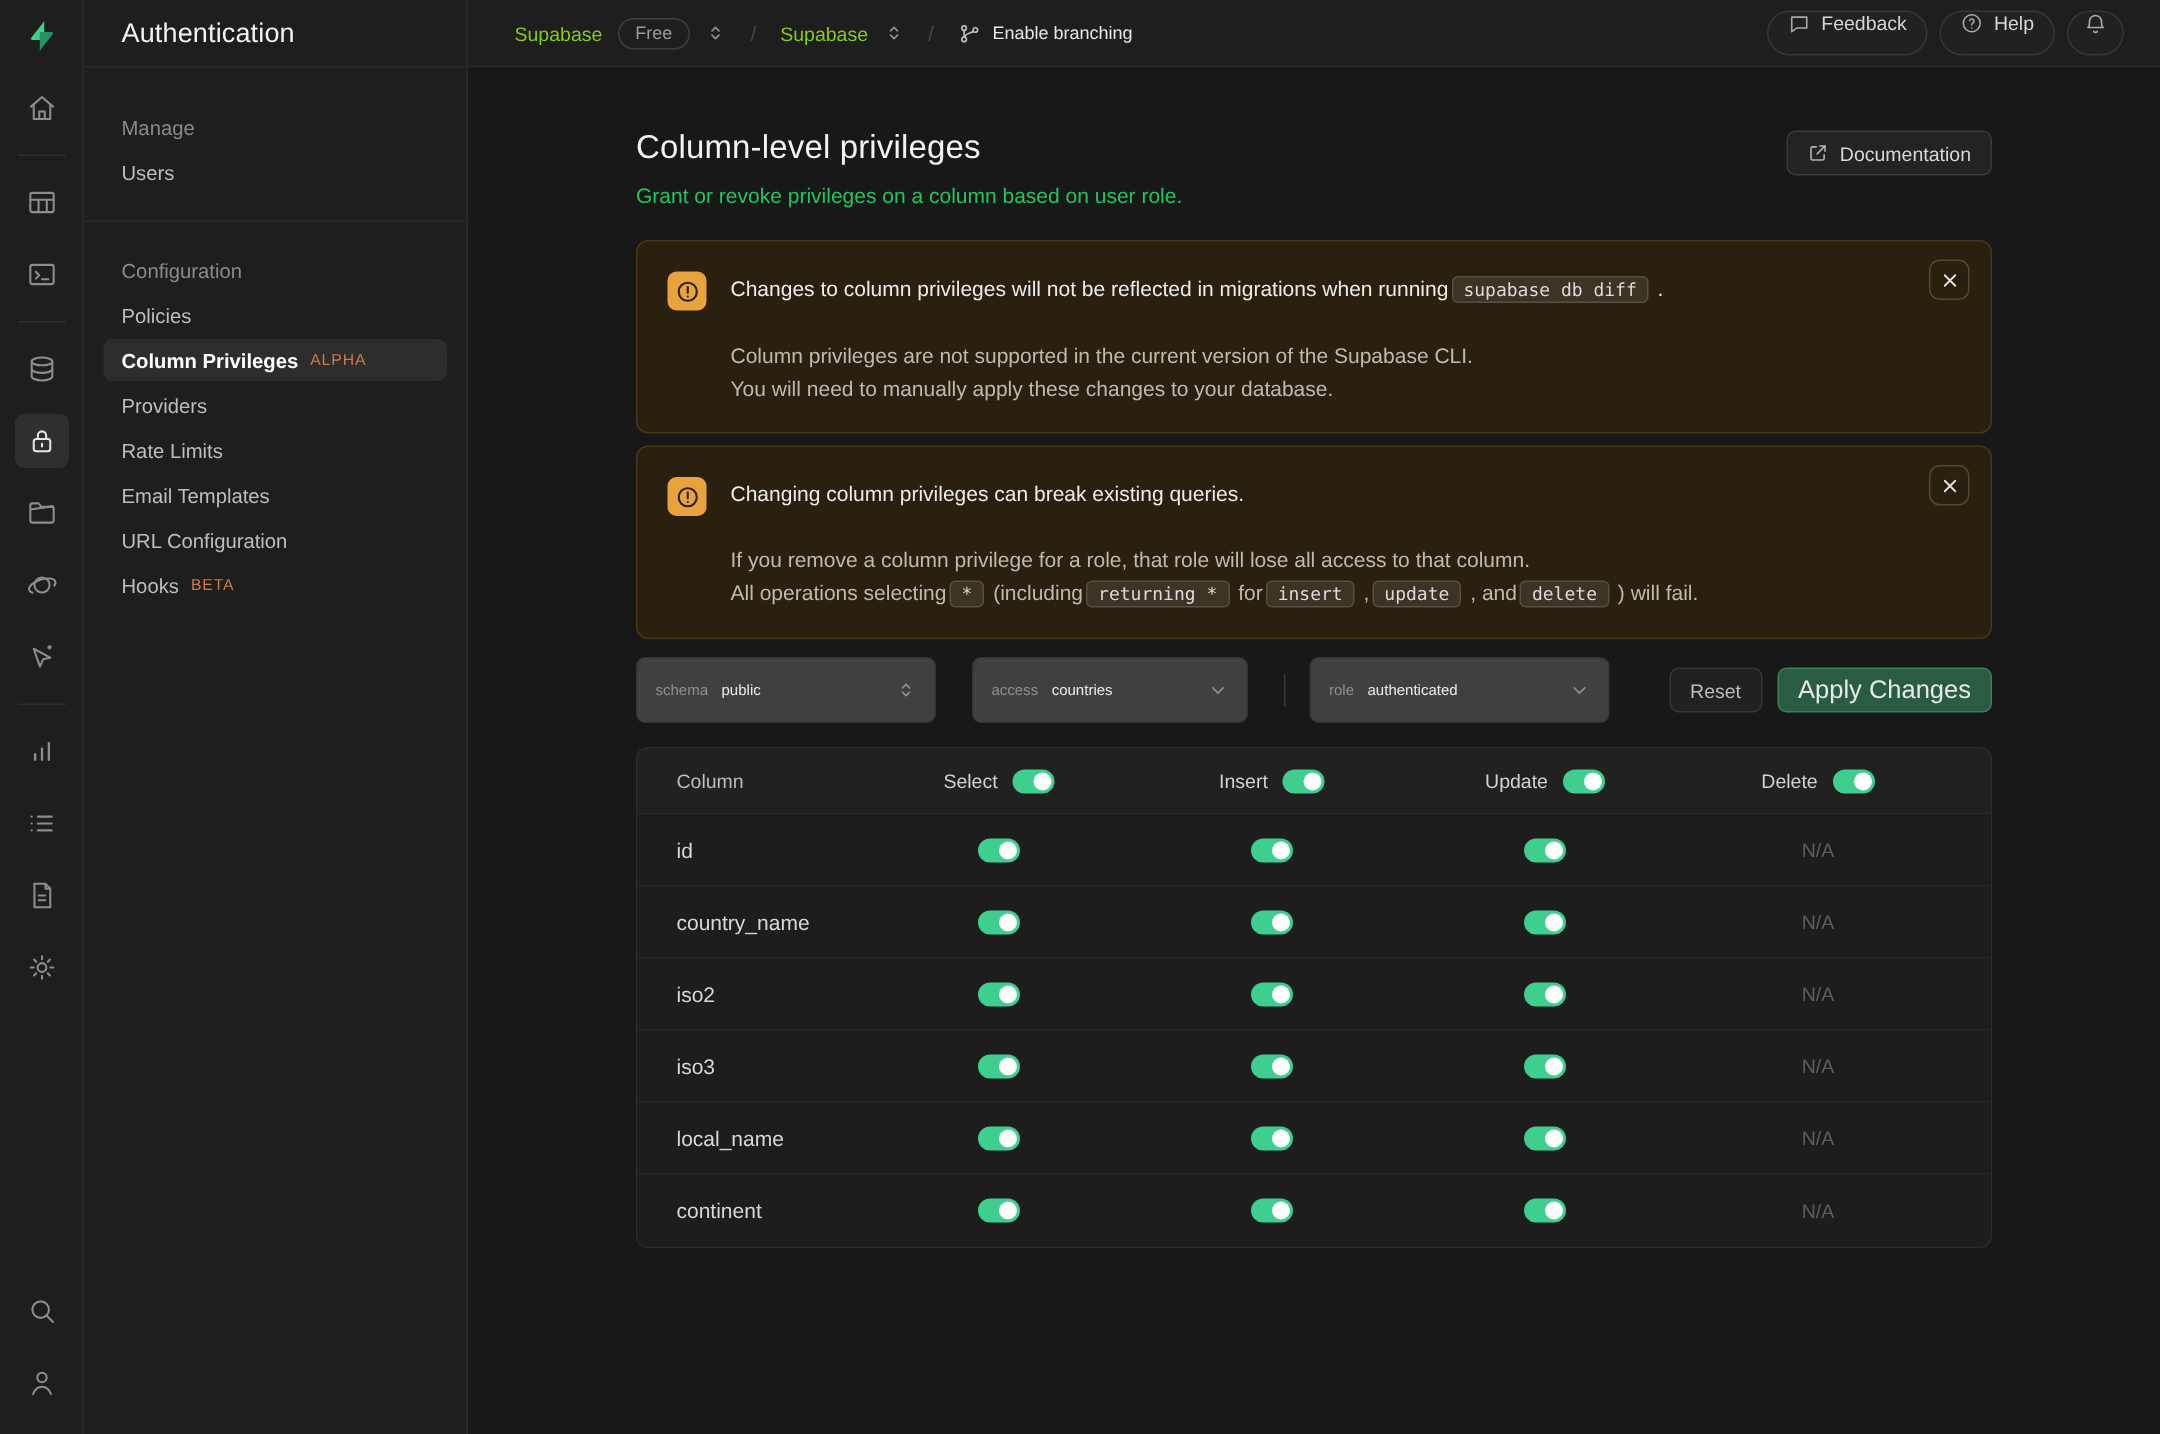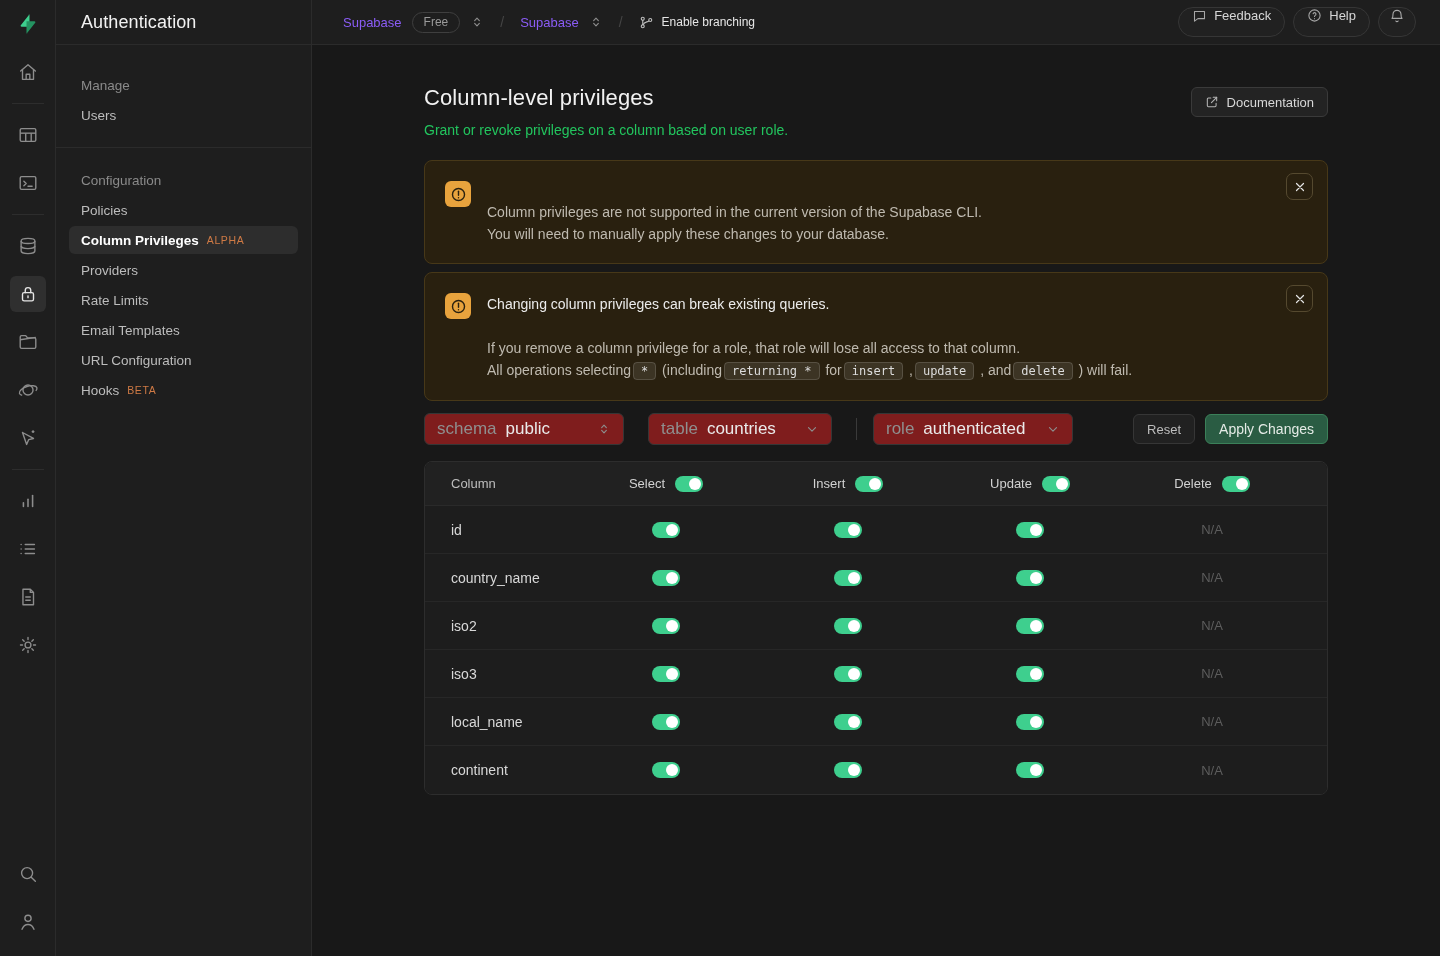--- a/index.html
+++ b/index.html
@@ -44,21 +44,21 @@
   .nav-badge { font-size:10.5px; letter-spacing:.6px; color:#cf7a45; font-weight:400; }
   .nav-divider { height:1px; background:#2b2b2b; margin:18px -13px 18px -13px; }
 
   
   .main { flex:1; display:flex; flex-direction:column; min-width:0; }
   .topbar {
     height:45px; background:#1e1e1e; border-bottom:1px solid #2b2b2b;
     display:flex; align-items:center; padding:0 24px 0 31px; flex-shrink:0;
   }
   .crumbs { display:flex; align-items:center; gap:10px; }
-  .crumb-text { color:#8b5cf6; font-size:13px; cursor:pointer; }
+  .crumb-text { color:#84cc16; font-size:13px; cursor:pointer; }
   .plan-pill {
     border:1px solid #3f3f3f; border-radius:999px; padding:2.5px 11px; color:#9a9a9a; font-size:12px; cursor:pointer;
   }
   .sort-chevrons { color:#8d8d8d; display:flex; cursor:pointer; }
   .crumb-sep { color:#454545; font-size:14px; margin:0 6px; }
   .branch-btn { display:flex; align-items:center; gap:8px; color:#e6e6e6; background:none; border:none; font-size:12px; cursor:pointer; font-family:inherit; }
   .branch-btn svg { color:#bdbdbd; }
   .topbar-right { margin-left:auto; display:flex; align-items:center; gap:8px; }
   .pill-btn {
     height:30px; display:flex; align-items:flex-start; gap:7px; padding:0 13px;
@@ -102,38 +102,38 @@
   }
   .banner-close {
     position:absolute; top:12px; right:14px; width:27px; height:27px;
     background:transparent; border:1px solid #55492f; border-radius:7px; color:#e4e4e4;
     display:flex; align-items:center; justify-content:center; cursor:pointer;
   }
 
   
   .filters { margin-top:12px; display:flex; align-items:center; }
   .select-btn {
-    height:32px; background:#7f1d1d; border:1px solid #363636; border-radius:6px;
-    display:flex; align-items:center; padding:0 12px; cursor:pointer; font-family:inherit; font-size:17px;
+    height:44px; background:#404040; border:1px solid #363636; border-radius:6px;
+    display:flex; align-items:center; padding:0 12px; cursor:pointer; font-family:inherit; font-size:10px;
   }
   .select-btn .s-label { color:#8f8f8f; margin-right:9px; }
   .select-btn .s-value { color:#eaeaea; }
   .select-btn .s-caret { margin-left:auto; color:#8d8d8d; display:flex; }
   .sel-schema { width:200px; }
   .sel-table { width:184px; margin-left:24px; }
   .v-divider { width:1px; height:22px; background:#3a3a3a; margin:0 16px 0 24px; }
   .sel-role { width:200px; }
   .filters-right { margin-left:auto; display:flex; align-items:center; gap:10px; }
   .reset-btn {
     height:30px; padding:0 13px; background:#212121; border:1px solid #363636; border-radius:6px;
     color:#bdbdbd; font-size:13px; cursor:pointer; font-family:inherit;
   }
   .apply-btn {
     height:30px; padding:0 13px; background:#2a5c43; border:1px solid #3b8059; border-radius:6px;
-    color:#e4ebe6; font-size:14px; cursor:pointer; font-family:inherit;
+    color:#e4ebe6; font-size:17px; cursor:pointer; font-family:inherit;
   }
 
   
   .ptable { margin-top:16px; border:1px solid #2d2d2d; border-radius:8px; overflow:hidden; margin-bottom:40px; }
   .thead {
     height:44px; background:#212121; display:grid; grid-template-columns:150px repeat(4,1fr);
     align-items:center; padding-right:24px; border-bottom:1px solid #2a2a2a;
   }
   .thead .hname { padding-left:26px; color:#bdbdbd; font-size:13px; }
   .hcell { display:flex; align-items:center; justify-content:center; gap:10px; color:#d2d2d2; font-size:13px; }
@@ -381,20 +381,21 @@
 
         <div class="banner">
           <div class="warn-icon">
             <svg width="17" height="17" viewBox="0 0 24 24" fill="none" stroke="currentColor" stroke-width="2" stroke-linecap="round">
                 <circle cx="12" cy="12" r="8.5"></circle>
                 <path d="M12 7.5V13"></path>
                 <path d="M12 16.5h.01"></path>
               </svg>
           </div>
           <div>
+            <div class="banner-title"><span>Changes to column privileges will not be reflected in migrations when running</span><code>supabase db diff</code><span> .</span></div>
             <div class="banner-body">
               <div class="bline"><span>Column privileges are not supported in the current version of the Supabase CLI.</span></div>
               <div class="bline"><span>You will need to manually apply these changes to your database.</span></div>
             </div>
           </div>
           <button class="banner-close">
             <svg width="12" height="12" viewBox="0 0 24 24" fill="none" stroke="currentColor" stroke-width="2.4" stroke-linecap="round">
                 <path d="M5 5l14 14M19 5 5 19"></path>
               </svg>
           </button>
@@ -427,21 +428,21 @@
             <span class="s-label">schema</span>
             <span class="s-value">public</span>
             <span class="s-caret">
               <svg width="14" height="14" viewBox="0 0 24 24" fill="none" stroke="currentColor" stroke-width="2" stroke-linecap="round" stroke-linejoin="round">
                   <path d="M8 9.5 12 5.5l4 4"></path>
                   <path d="M8 14.5l4 4 4-4"></path>
                 </svg>
             </span>
           </button>
           <button class="select-btn sel-table">
-            <span class="s-label">table</span>
+            <span class="s-label">access</span>
             <span class="s-value">countries</span>
             <span class="s-caret">
               <svg width="14" height="14" viewBox="0 0 24 24" fill="none" stroke="currentColor" stroke-width="2" stroke-linecap="round" stroke-linejoin="round">
                   <path d="M6 9.5l6 6 6-6"></path>
                 </svg>
             </span>
           </button>
           <div class="v-divider"></div>
           <button class="select-btn sel-role">
             <span class="s-label">role</span>

